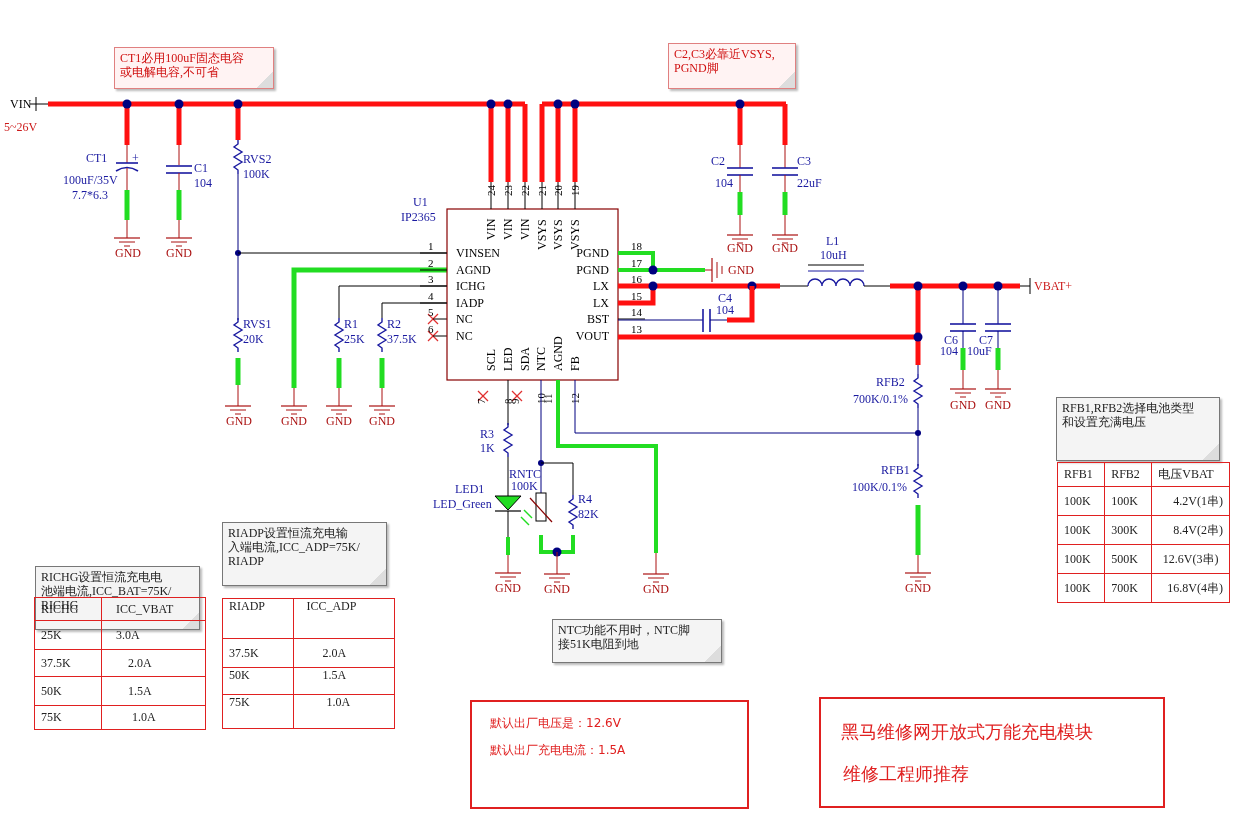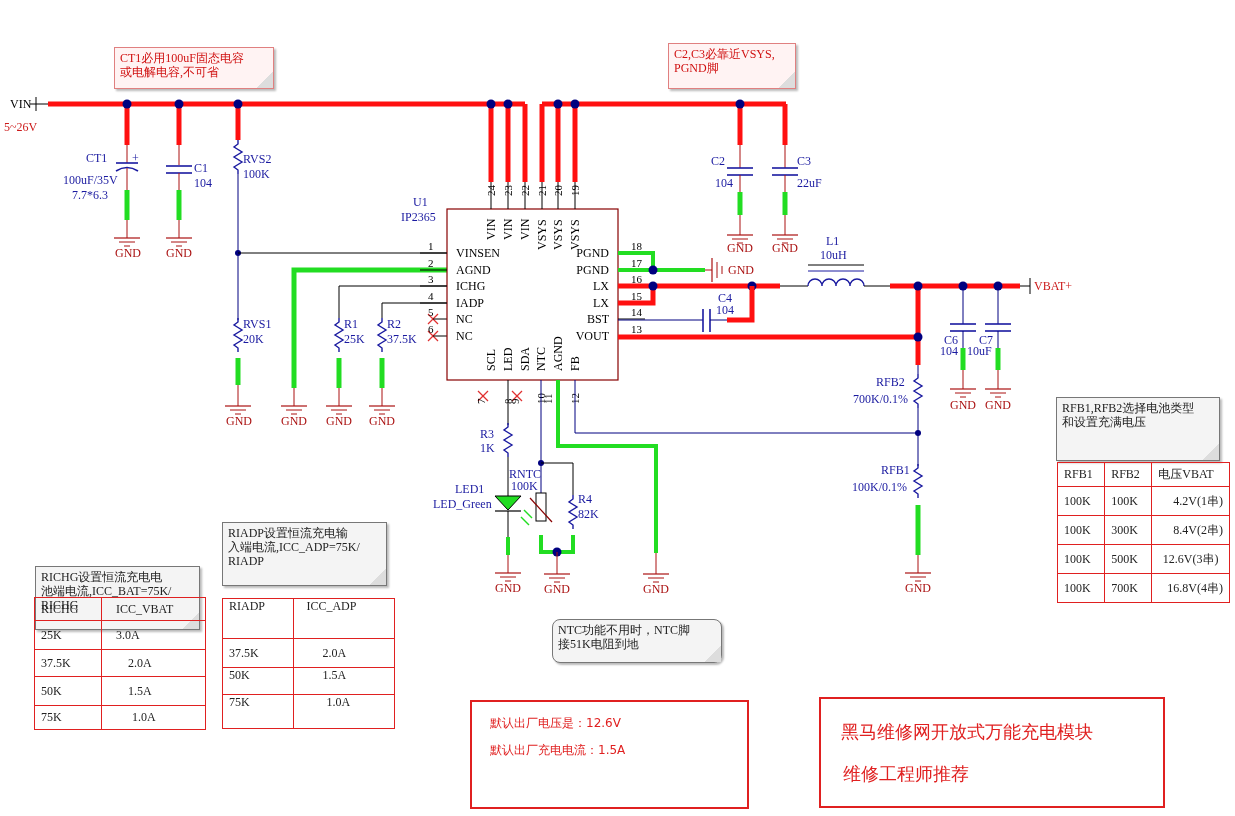--- a/index.html
+++ b/index.html
@@ -403,21 +403,21 @@
 <div class="note dark" style="left:35px;top:522px;width:165px;height:64px;margin-top:44px;">
   <div>RICHG设置恒流充电电</div>
   <div>池端电流,ICC_BAT=75K/</div>
   <div>RICHG</div>
 </div>
 <div class="note dark" style="left:222px;top:522px;width:165px;height:64px;">
   <div>RIADP设置恒流充电输</div>
   <div>入端电流,ICC_ADP=75K/</div>
   <div>RIADP</div>
 </div>
-<div class="note dark" style="left:552px;top:619px;width:170px;height:44px;border-radius:8px;">
+<div class="note dark" style="left:552px;top:619px;width:170px;height:44px;">
   <div>NTC功能不用时，NTC脚</div>
   <div>接51K电阻到地</div>
 </div>
 
 <table class="tb" style="left:34px;top:597px;width:172px;">
   <tbody>
       <tr style="height:23px">
         <td>RICHG</td>
         <td style="padding-left:14px">ICC_VBAT</td>
       </tr>

